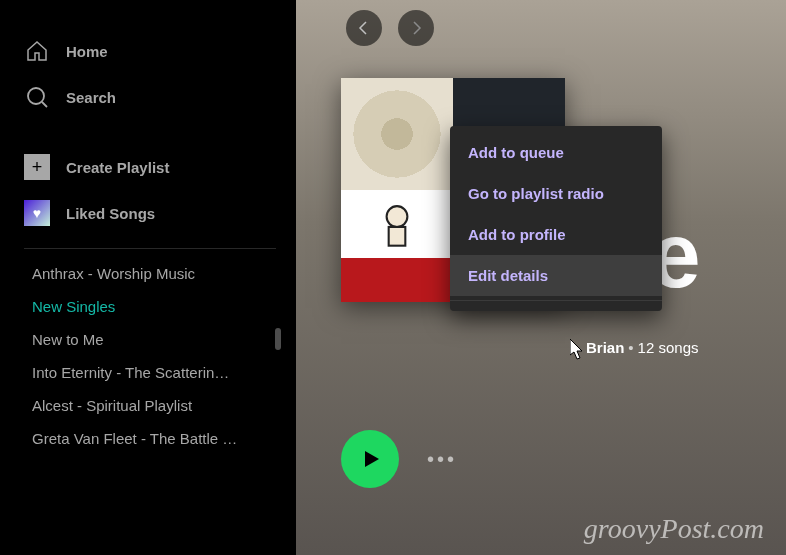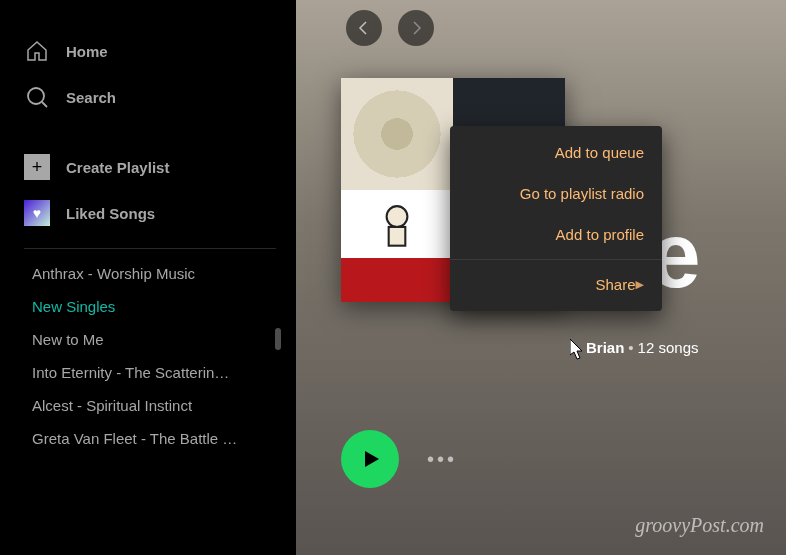--- a/index.html
+++ b/index.html
@@ -152,43 +152,43 @@
       left: 450px; top: 126px;
       width: 212px;
       background: #282828;
       border-radius: 4px;
       box-shadow: 0 8px 24px rgba(0,0,0,0.6);
       padding: 6px 0;
       z-index: 10;
     }
     .ctx-item {
       padding: 12px 18px;
-      color: #fdba74;
+      color: #c4b5fd;
       font-size: 15px;
       cursor: pointer;
-      display:flex; justify-content:flex-end; align-items:center;
+      display:flex; justify-content:flex-start; align-items:center;font-weight:bold;
     }
     .ctx-item.hover { background: #3e3e3e; }
     .ctx-sep { border:none; border-top:1px solid #3b3b3b; margin: 4px 0; }
     .ctx-item .arrow{ font-size:11px; opacity:0.8; }
 
     .cursor {
       position: absolute;
       left: 570px; top: 339px;
       z-index: 20;
       pointer-events: none;
     }
 
     .watermark {
       position: absolute;
-      right: 22px; bottom: 18px;
+      right: 22px; bottom: 10px;
       font-family: Georgia, serif;
       font-style: italic;
       color: rgba(255,255,255,0.6);
-      font-size: 20px;
+      font-size: 28px;
       z-index: 5;
     }
   </style>
 </head>
 <body>
 
 <div class="sidebar">
   <div class="nav-main">
     <div class="nav-item">
       <span class="icon">
@@ -220,21 +220,21 @@
     </div>
   </div>
 
   <hr class="divider">
 
   <div class="playlist-list">
     <div class="playlist-item">Anthrax - Worship Music</div>
     <div class="playlist-item active">New Singles</div>
     <div class="playlist-item">New to Me</div>
     <div class="playlist-item">Into Eternity - The Scatterin…</div>
-    <div class="playlist-item">Alcest - Spiritual Instinct</div>
+    <div class="playlist-item">Alcest - Spiritual Playlist</div>
     <div class="playlist-item">Greta Van Fleet - The Battle …</div>
   </div>
 
   <div class="scroll-indicator"></div>
 </div>
 
 <div class="main">
   <div class="topbar">
     <div class="nav-btn">
       <svg width="16" height="16" viewBox="0 0 16 16" fill="none" stroke="#bfbfbf" stroke-width="1.5">
@@ -285,22 +285,21 @@
 <div class="context-menu">
   <div class="ctx-item">
       <span>Add to queue</span>
     </div>
   <div class="ctx-item">
       <span>Go to playlist radio</span>
     </div>
   <div class="ctx-item">
       <span>Add to profile</span>
     </div>
+  <div class="ctx-item hover">
+      <span>Edit details</span>
+    </div>
   <hr class="ctx-sep">
-  <div class="ctx-item">
-    <span>Share</span>
-    <span class="arrow">▶</span>
-  </div>
 </div>
 
 <svg class="cursor" width="16" height="22" viewBox="0 0 16 22">
   <polygon points="0,0 0,16 4,13 7,20 10,19 7,12 12,12" fill="#fff" stroke="#000" stroke-width="1"></polygon>
 </svg>
 
 </body></html>

